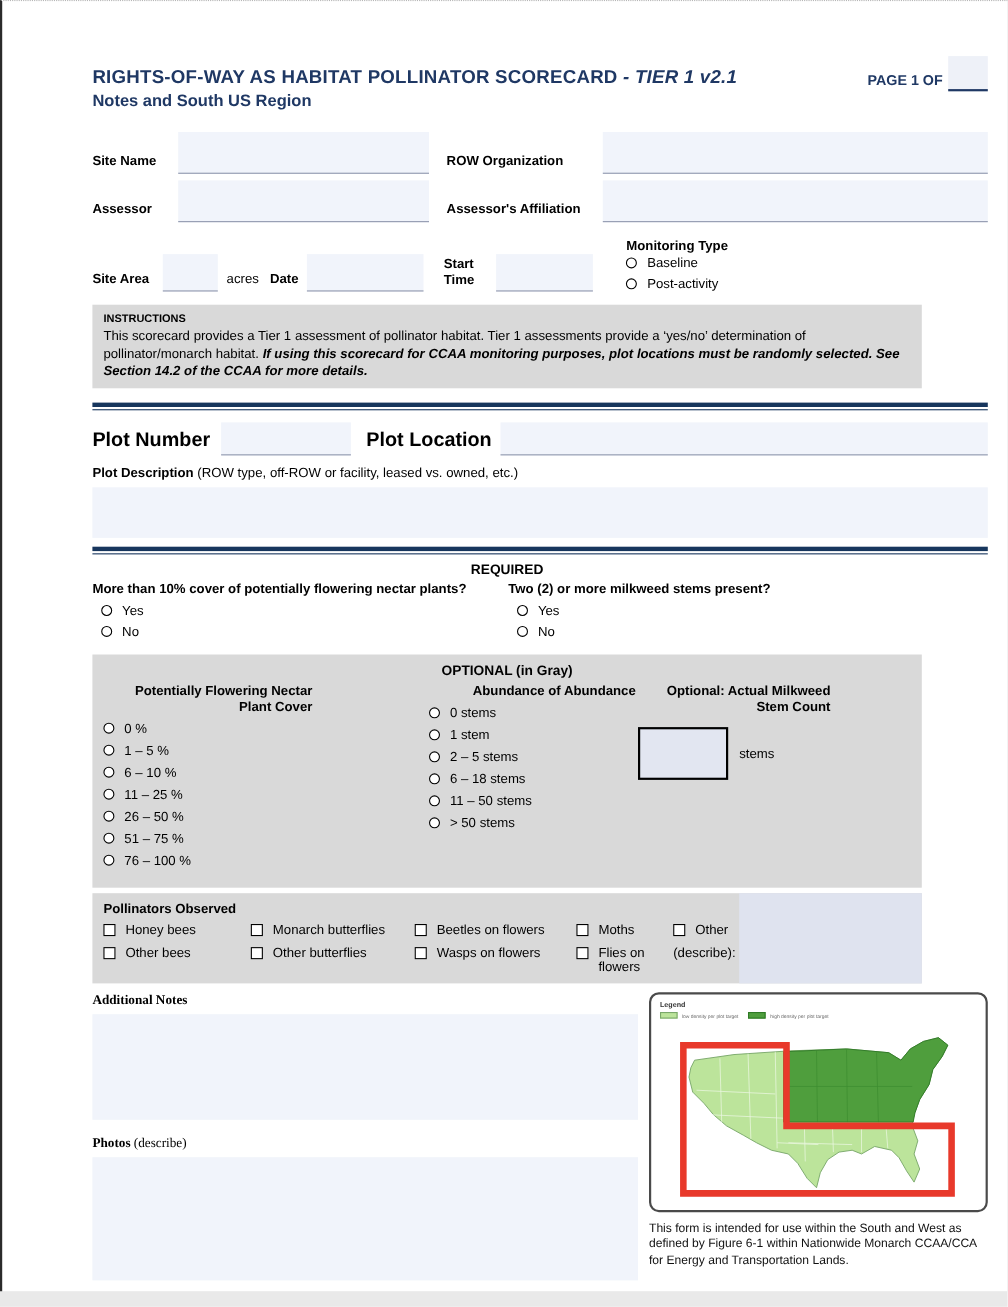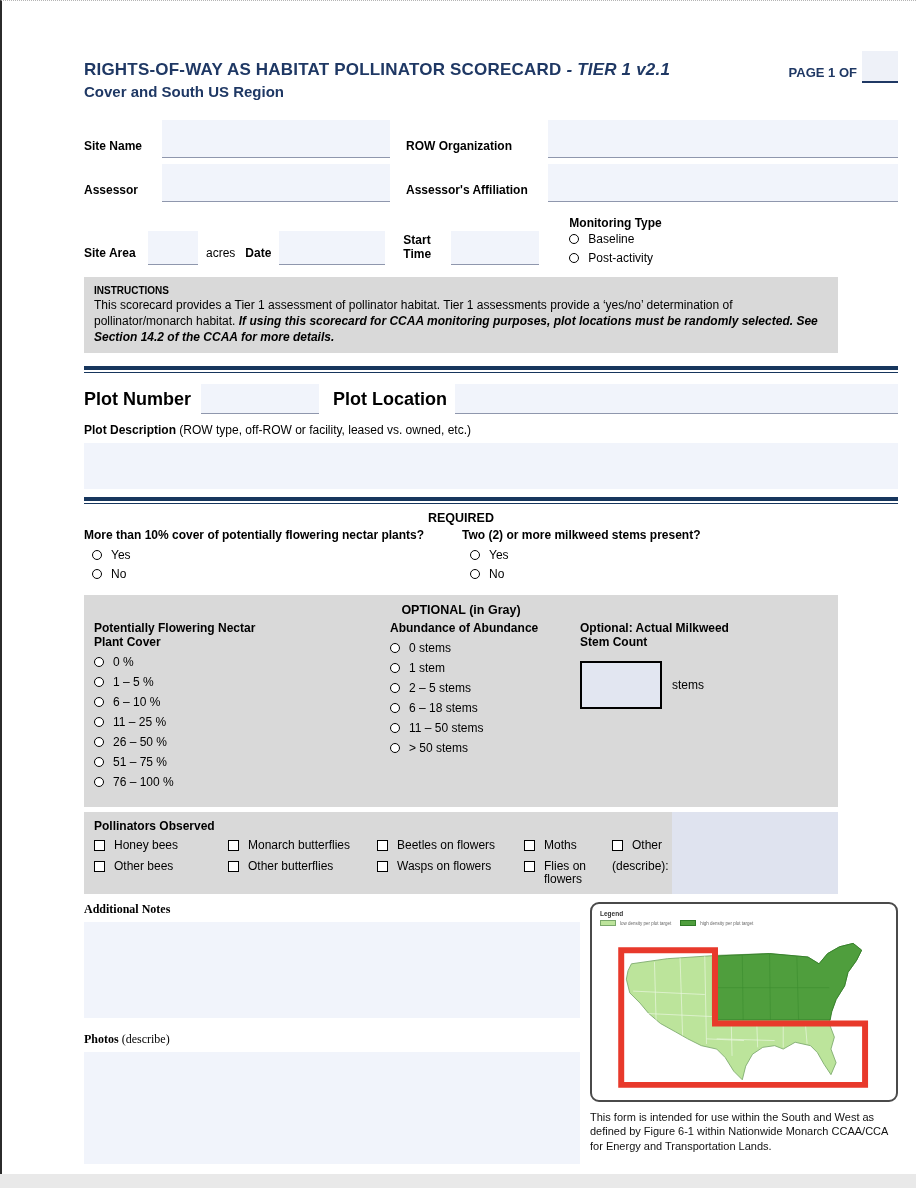--- a/index.html
+++ b/index.html
@@ -59,21 +59,21 @@
   .req-col2 { flex:1; }
   .qtext { font-weight:bold; margin-bottom:6px; }
   .req-opts { margin-left:8px; }
 
   
   .opt-box { margin-top:9px; padding-bottom:12px; }
   .opt-cols { display:flex; margin-top:4px; }
   .opt-col1 { width:296px; }
   .opt-col2 { width:188px; }
   .opt-col3 { flex:1; padding-left:2px; }
-  .col-head { font-weight:bold; margin-bottom:6px; }
+  .col-head { font-weight:bold; margin-bottom:6px;text-align:right; }
   .opt-col1 .col-head { width:190px; }
   .opt-col3 .col-head { width:175px; }
   .opt-col2 .optrow, .opt-col1 .optrow { margin-bottom:6px; }
   .stem-wrap { display:flex; align-items:center; gap:10px; margin-top:12px; }
   .stem-box { width:82px; height:48px; background:#e2e6f1; border:2.5px solid #000; }
 
   
   .poll-box { margin-top:5px; position:relative; padding:7px 10px 8px 10px; }
   .poll-head { font-weight:bold; margin-bottom:6px; }
   .poll-cols { display:flex; position:relative; z-index:1; }
@@ -112,21 +112,21 @@
     <div class="title-row">
       <div class="title">
         <span>RIGHTS-OF-WAY AS HABITAT POLLINATOR SCORECARD</span>
         <span class="suffix">- TIER 1 v2.1</span>
       </div>
       <div class="page-of">
         <span>PAGE 1 OF</span>
         <span class="page-box"></span>
       </div>
     </div>
-    <div class="subtitle">Cover and South US Region</div>
+    <div class="subtitle">Notes and South US Region</div>
   </div>
 
   <div class="fields">
     <div class="frow">
       <div class="flabel w78">Site Name</div>
       <div class="finput w228"></div>
       <div class="flabel w142">ROW Organization</div>
       <div class="finput grow"></div>
     </div>
     <div class="frow">

